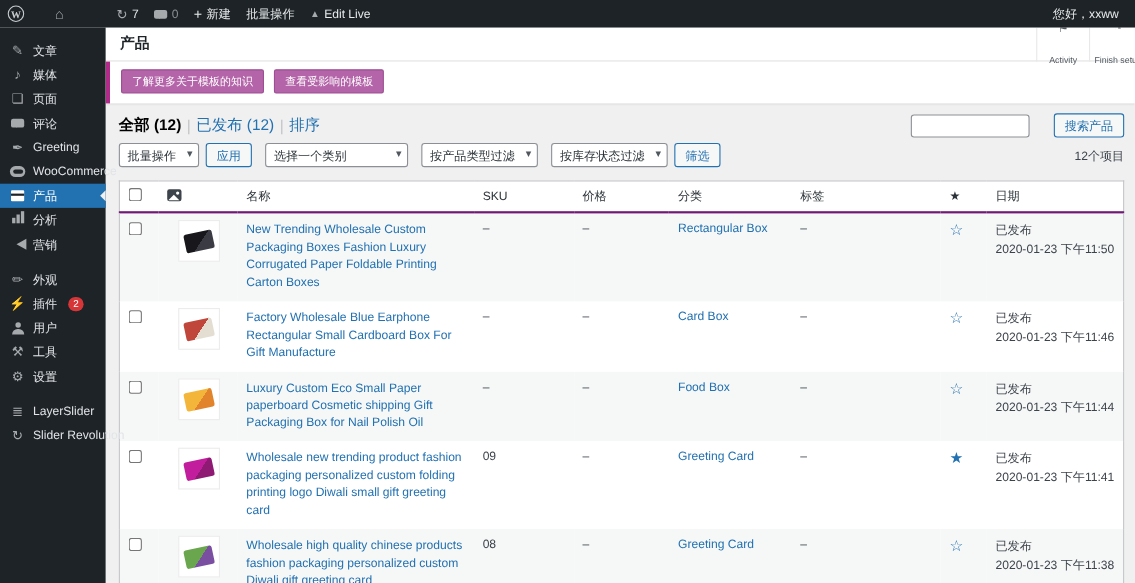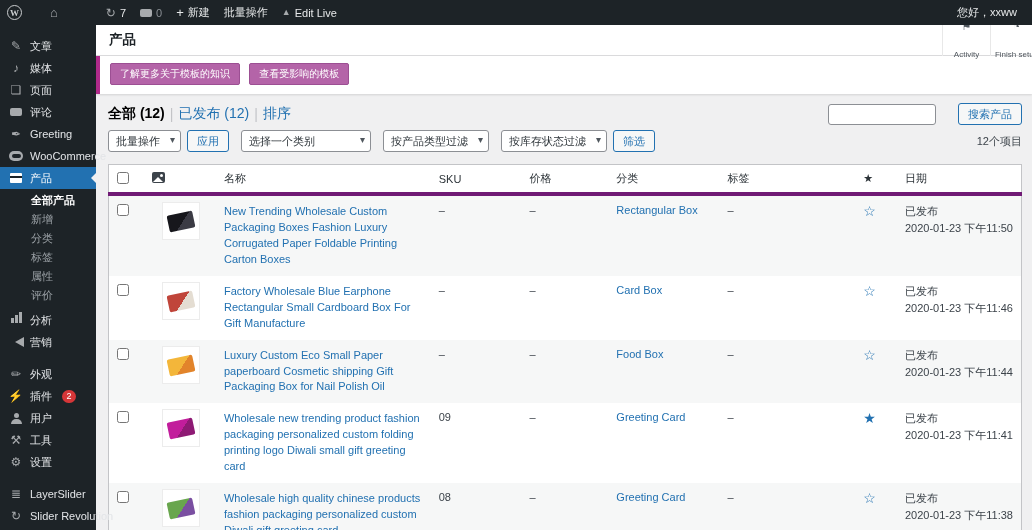--- a/index.html
+++ b/index.html
@@ -86,21 +86,21 @@
     color:var(--accent-blue,#2271b1); border-radius:3px; font-size:11px; padding:0 9px; cursor:pointer;
     font-family:"Liberation Sans", sans-serif; }
   .sel { position:relative; height:22px; background:#fff; border:1px solid #8c8f94; border-radius:3px;
     font-size:11px; color:#2c3338; padding:3px 20px 0 7px; cursor:pointer; white-space:nowrap; }
   .sel .chev { position:absolute; right:5px; top:3px; color:#50575e; font-size:10px; }
   .row2 { display:flex; align-items:center; gap:6px; margin-bottom:12px; }
   .items-count { margin-left:auto; font-size:11px; color:#3c434a; }
   
   table.products { width:100%; background:#fff; border:1px solid #c3c4c7; border-collapse:collapse; }
   table.products th { text-align:left; font-weight:normal; font-size:11px; padding:6px 8px;
-    border-bottom:4px solid #701a75; color:#2c3338; white-space:nowrap; }
+    border-bottom:2px solid #701a75; color:#2c3338; white-space:nowrap; }
   th.sortable { color:var(--accent-blue,#2271b1); cursor:pointer; }
   table.products td { padding:8px; vertical-align:top; font-size:11px; color:#3c434a; }
   tbody tr:nth-child(odd) { background:#f6f7f7; }
   .col-cb { width:36px; } .col-img { width:72px; } .col-name { width:218px; }
   .col-sku { width:92px; } .col-price { width:88px; } .col-cat { width:112px; }
   .col-tags { width:138px; } .col-star { width:42px; }
   .thumb { width:38px; height:38px; background:#fff; border:1px solid #ececec; margin-left:18px; overflow:hidden; cursor:pointer; }
   .thumb .ti { width:26px; height:17px; margin:10px auto; transform:rotate(-12deg); border-radius:2px; }
   .ptitle { color:var(--accent-blue,#2271b1); cursor:pointer; line-height:1.45; display:block; text-decoration:none; }
   .cat-link { color:var(--accent-blue,#2271b1); cursor:pointer; text-decoration:none; }
@@ -181,28 +181,20 @@
           <span class="i-woo"></span>
         </span>
         <span>WooCommerce</span>
       </div>
       <div class="sb-item active">
         <span class="sb-icon">
           <span class="i-boxp"></span>
         </span>
         <span>产品</span>
       </div>
-      <div class="sb-sub">
-        <div class="sb-sub-item current">全部产品</div>
-        <div class="sb-sub-item">新增</div>
-        <div class="sb-sub-item">分类</div>
-        <div class="sb-sub-item">标签</div>
-        <div class="sb-sub-item">属性</div>
-        <div class="sb-sub-item">评价</div>
-      </div>
       <div class="sb-item">
         <span class="sb-icon">
           <span class="i-bars"></span>
         </span>
         <span>分析</span>
       </div>
       <div class="sb-item">
         <span class="sb-icon">
           <span class="i-mega"></span>
         </span>

